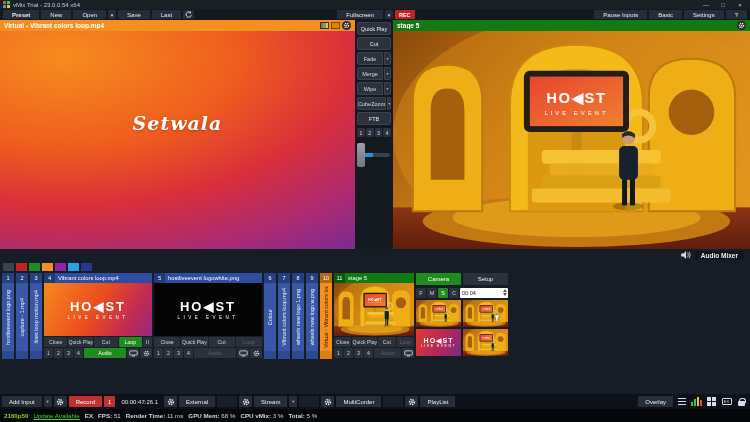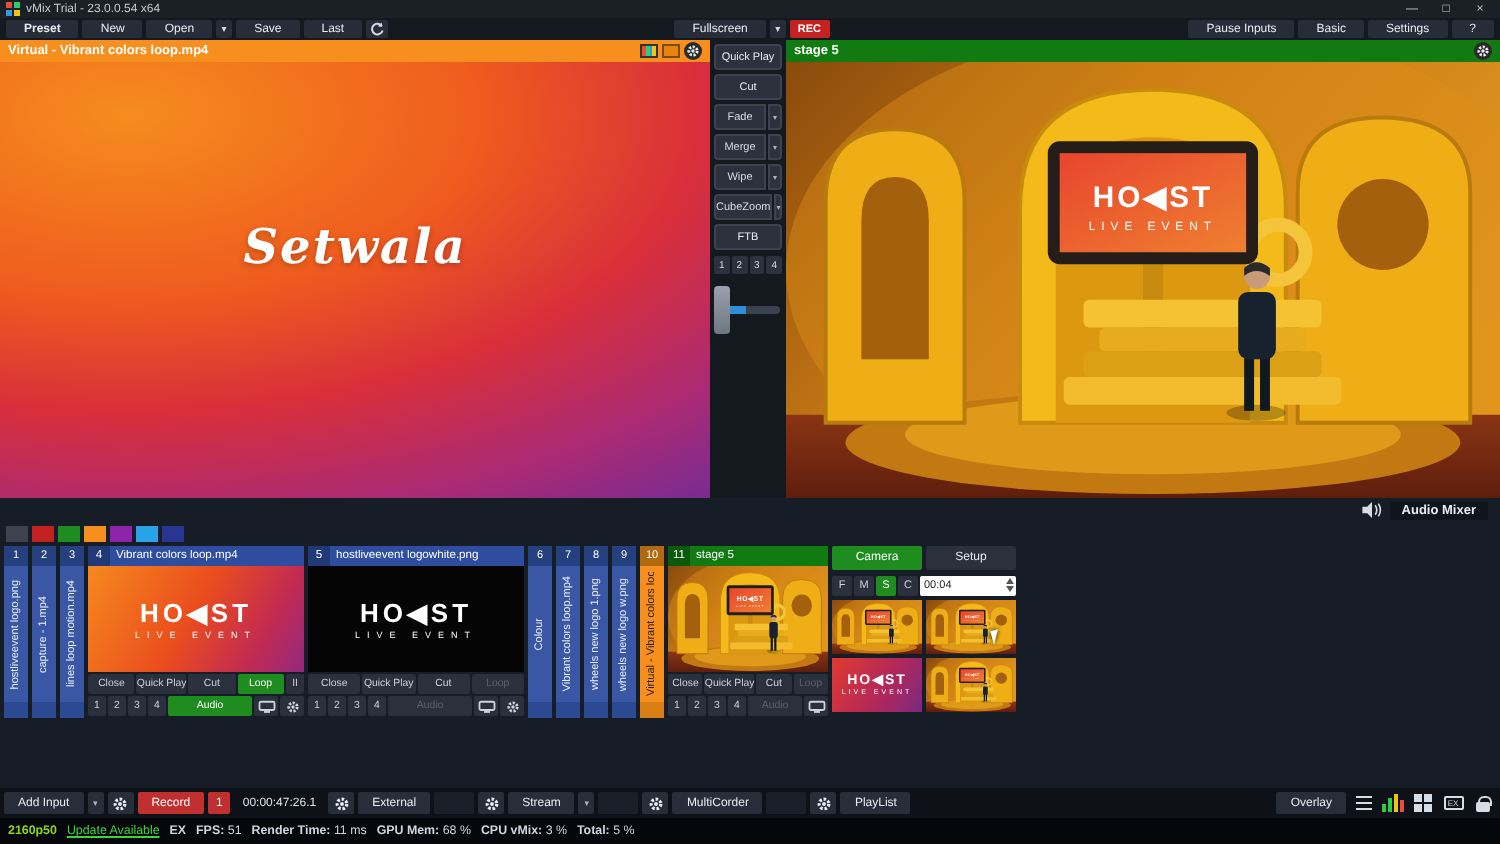--- a/index.html
+++ b/index.html
@@ -36,21 +36,21 @@
   .mon-title .t { flex:1; white-space:nowrap; overflow:hidden; }
   .mt-ic { width:9px; height:7px; display:flex; }
   .colorbars { display:flex; width:9px; height:7px; border:1px solid #333; }
   .colorbars i { flex:1; }
   .mt-rect { width:9px; height:7px; border:1px solid #7a4a08; background:#e8830f; }
   .gear-circ { width:9px; height:9px; border-radius:50%; background:#2a2a2a; display:flex; align-items:center; justify-content:center; }
   .screen { flex:1; position:relative; overflow:hidden; }
   .screen.preview-screen { background:
       radial-gradient(130% 110% at 18% 12%, #f68c1e 0%, #ef5c1e 38%, #d92f3a 62%, #aa2a74 85%, #7e2b8f 100%); }
   .watermark { position:absolute; left:50%; top:42%; transform:translate(-50%,-50%);
-      font-family:"DejaVu Serif", serif; font-style:italic; font-weight:bold; font-size:24px; color:#fff;
+      font-family:"DejaVu Serif", serif; font-style:italic; font-weight:bold; font-size:19px; color:#fff;
       text-shadow:0 1px 3px rgba(0,0,0,.25); letter-spacing:1px; }
   .stage-host { width:100%; height:100%; }
   .stage-host svg { width:100%; height:100%; display:block; }
 
   
   .trans-col { width:38px; background:#14181f; padding:2px 2px; display:flex; flex-direction:column; gap:2px; }
   .tr-btn { height:13px; background:#2b323e; border:1px solid #3a434f; border-radius:2px;
             color:#e8edf3; font-size:5.5px; display:flex; align-items:center; justify-content:center; }
   .tr-split { display:flex; gap:1px; height:13px; }
   .tr-split .main { flex:1; background:#2b323e; border:1px solid #3a434f; border-radius:2px 0 0 2px;

